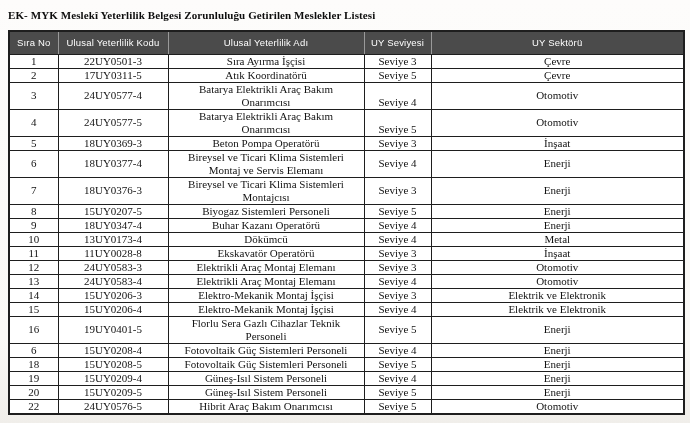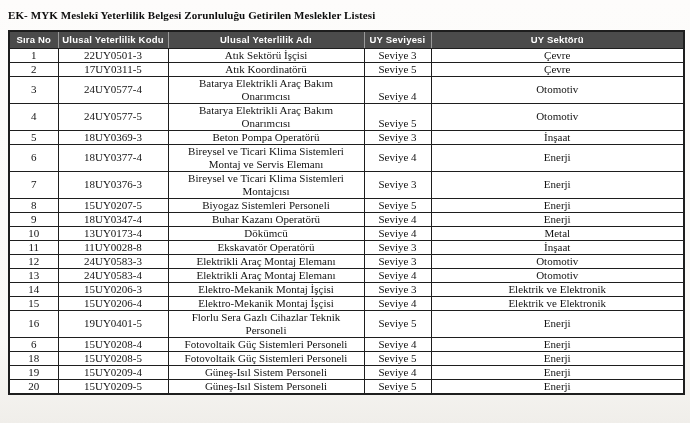--- a/index.html
+++ b/index.html
@@ -36,24 +36,24 @@
   }
   col.c1{width:49px;}
   col.c2{width:110px;}
   col.c3{width:196px;}
   col.c4{width:67px;}
   col.c5{width:253px;}
   thead th{
     background:var(--header-bg);
     color:var(--header-text);
     font-family:"Liberation Sans", sans-serif;
-    font-weight:bold;
+    font-weight:normal;
     font-size:9.5px;
     letter-spacing:.2px;
-    height:17px;
+    height:23px;
     text-align:center;
     vertical-align:middle;
     white-space:nowrap;
     overflow:hidden;
     border-left:1px solid #9a9a9a;
     border-bottom:1.5px solid var(--border);
     padding:0 1px;
   }
   thead th:first-child{border-left:none;}
   tbody td{
@@ -91,21 +91,21 @@
       <th>Ulusal Yeterlilik Kodu</th>
       <th>Ulusal Yeterlilik Adı</th>
       <th>UY Seviyesi</th>
       <th>UY Sektörü</th>
     </tr>
   </thead>
   <tbody id="table-body">
       <tr>
     <td class="c-no">1</td>
     <td class="c-code">22UY0501-3</td>
-    <td class="c-name">Atık Sektörü İşçisi</td>
+    <td class="c-name">Sıra Ayırma İşçisi</td>
     <td class="c-level">Seviye 3</td>
     <td class="c-sector">Çevre</td>
   </tr>
       <tr>
     <td class="c-no">2</td>
     <td class="c-code">17UY0311-5</td>
     <td class="c-name">Atık Koordinatörü</td>
     <td class="c-level">Seviye 5</td>
     <td class="c-sector">Çevre</td>
   </tr>
@@ -233,14 +233,21 @@
     <td class="c-level">Seviye 4</td>
     <td class="c-sector">Enerji</td>
   </tr>
       <tr>
     <td class="c-no">20</td>
     <td class="c-code">15UY0209-5</td>
     <td class="c-name">Güneş-Isıl Sistem Personeli</td>
     <td class="c-level">Seviye 5</td>
     <td class="c-sector">Enerji</td>
   </tr>
+      <tr>
+    <td class="c-no">22</td>
+    <td class="c-code">24UY0576-5</td>
+    <td class="c-name">Hibrit Araç Bakım Onarımcısı</td>
+    <td class="c-level">Seviye 5</td>
+    <td class="c-sector">Otomotiv</td>
+  </tr>
     </tbody>
 </table>
 
 </body></html>

